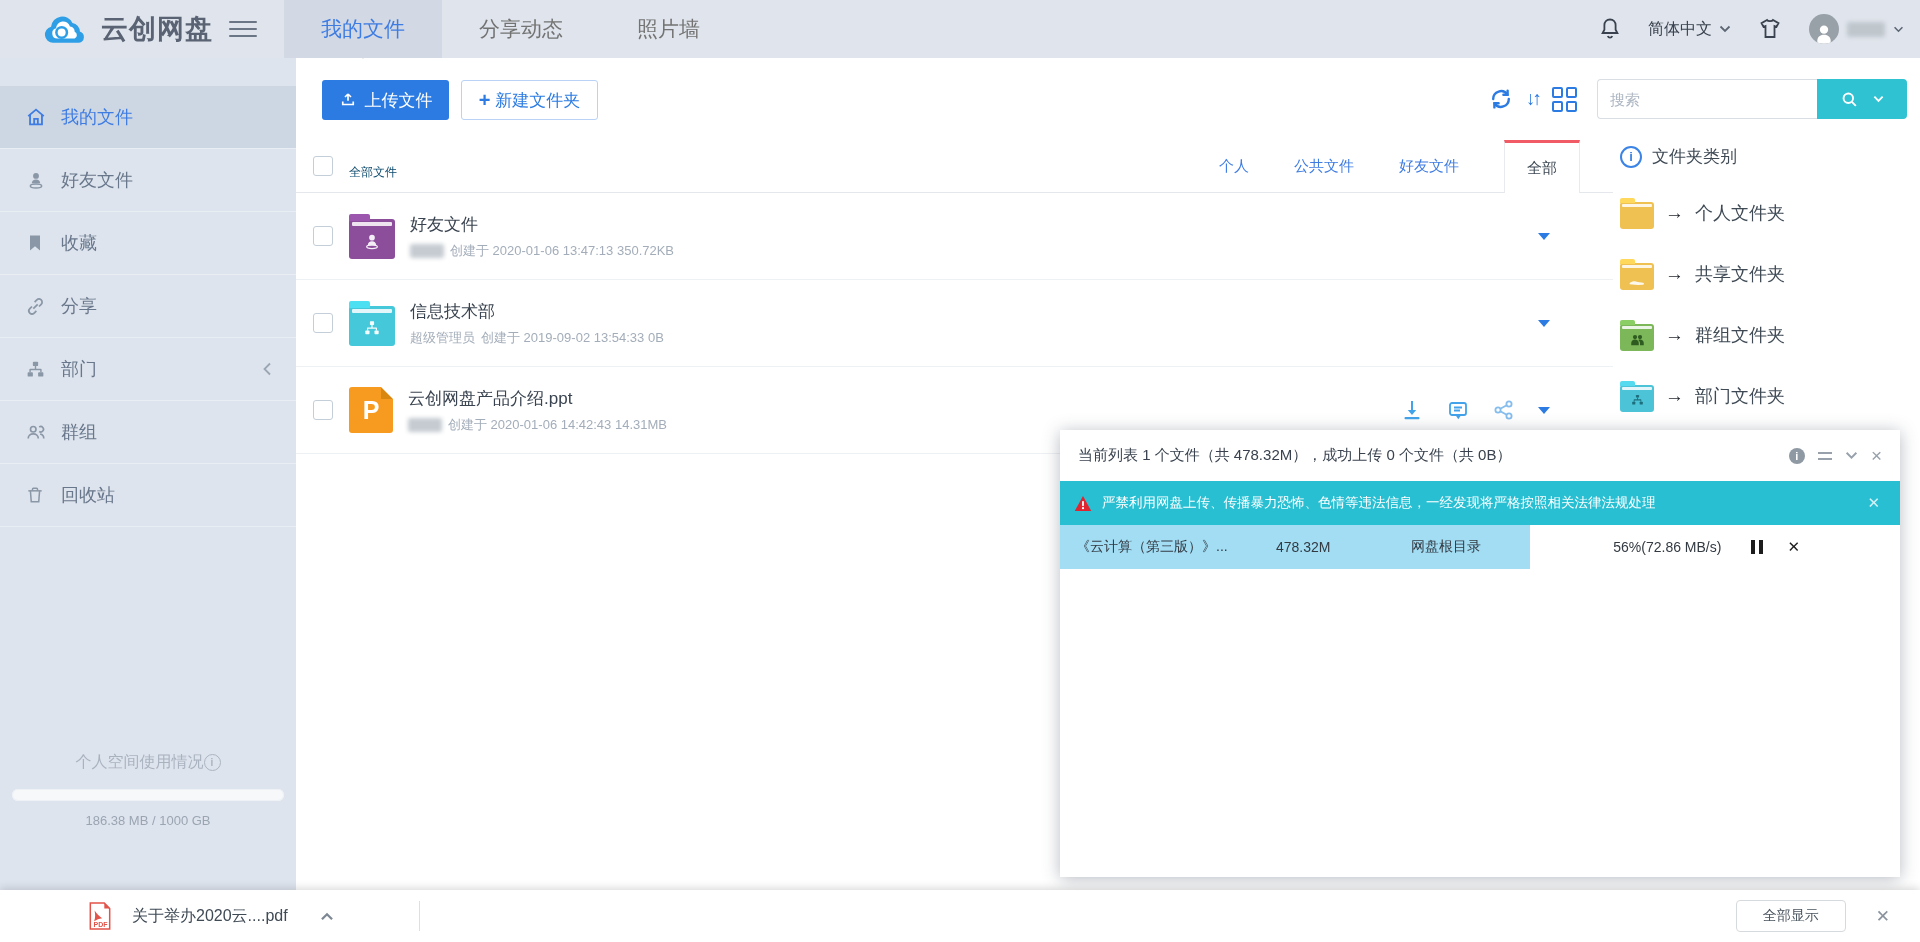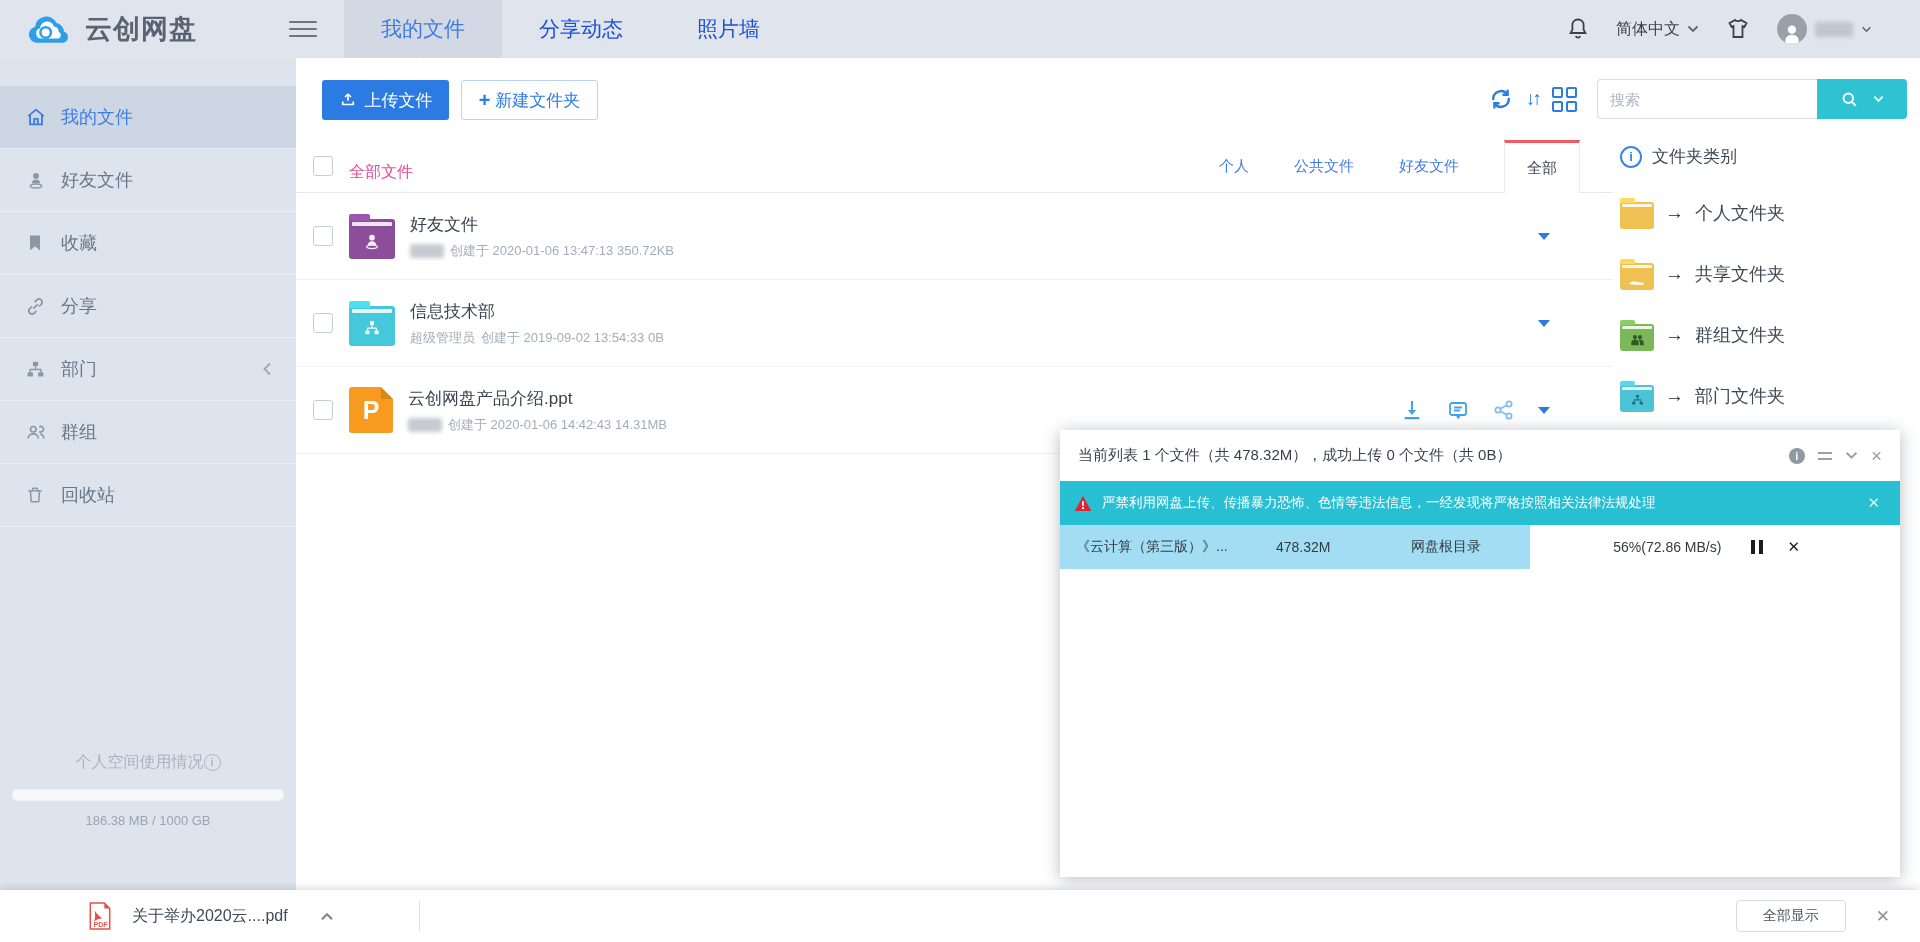--- a/index.html
+++ b/index.html
@@ -1,29 +1,29 @@
 <!DOCTYPE html>
 <html><head>
 <meta charset="utf-8">
 <style>
   html,body{margin:0;padding:0;}
   body{width:1920px;height:942px;font-family:"Liberation Sans","DejaVu Sans",sans-serif;background:#fff;}
   #app{position:relative;width:1920px;height:942px;overflow:hidden;background:#fff;}
 
   
   .header{position:absolute;left:0;top:0;right:0;height:58px;background:#e0e5ed;display:flex;align-items:stretch;z-index:10;}
-  .logo-area{width:344px;display:flex;align-items:center;padding-left:24px;box-sizing:border-box;justify-content:center;}
+  .logo-area{width:284px;display:flex;align-items:center;padding-left:40px;box-sizing:border-box;justify-content:center;}
   .logo-text{font-size:27px;font-weight:bold;color:#5a6373;letter-spacing:1px;margin-left:9px;}
   .hamburger{margin-left:auto;margin-right:27px;width:28px;cursor:pointer;}
   .hamburger span{display:block;height:2px;background:#6a7585;margin:5px 0;border-radius:1px;}
   .nav-tabs{display:flex;}
-  .nav-tab{height:58px;display:flex;align-items:center;padding:0 37px;font-size:21px;color:#1d4ed8;cursor:pointer;position:relative;}
+  .nav-tab{height:58px;display:flex;align-items:center;padding:0 37px;font-size:21px;color:#737373;cursor:pointer;position:relative;}
   .nav-tab.active{background:#d2d9e5;color:#3f7ce2;}
   .nav-tab.active::after{content:'';position:absolute;left:50%;bottom:-10px;margin-left:-9px;border:9px solid transparent;border-top:10px solid #d2d9e5;}
-  .header-right{margin-left:auto;display:flex;align-items:center;gap:26px;padding-right:48px;font-family:Liberation Serif, serif;}
+  .header-right{margin-left:auto;display:flex;align-items:center;gap:26px;padding-right:16px;font-family:Liberation Serif, serif;}
   .lang{display:flex;align-items:center;gap:7px;font-size:16px;color:#39424e;cursor:pointer;}
   .user{display:flex;align-items:center;gap:8px;cursor:pointer;}
   .avatar{width:30px;height:30px;border-radius:50%;background:#98a0a8;display:flex;align-items:flex-end;justify-content:center;overflow:hidden;}
   .blur-chip{display:inline-block;width:38px;height:15px;background:#bfc6cc;border-radius:2px;filter:blur(2px);}
   .icon-btn{display:flex;align-items:center;cursor:pointer;}
 
   
   .sidebar{position:absolute;left:0;top:58px;bottom:52px;width:296px;background:#dee4ee;box-sizing:border-box;}
   .side-items{margin-top:28px;}
   .side-item{height:62px;display:flex;align-items:center;padding:0 24px 0 25px;border-bottom:1px solid #e9eef5;color:#68778b;font-size:18px;cursor:pointer;position:relative;}
@@ -48,21 +48,21 @@
   .sort-glyph{font-size:19px;font-weight:700;color:#2b7be2;letter-spacing:-3px;}
   .grid-icon{display:grid;grid-template-columns:11px 11px;gap:3px;}
   .grid-icon span{height:11px;border:2.2px solid #2b7be2;border-radius:2px;box-sizing:border-box;}
   .search-input{width:220px;height:40px;border:1px solid #d9dee5;border-right:none;border-radius:4px 0 0 4px;box-sizing:border-box;padding:0 12px;font-size:15px;color:#ec4899;outline:none;margin-left:7px;}
   .search-input::placeholder{color:#adb6c2;}
   .search-btn{width:90px;height:40px;background:#2fc2d2;border:none;border-radius:0 4px 4px 0;display:flex;align-items:center;justify-content:center;gap:14px;cursor:pointer;}
 
   .list-wrap{margin-right:307px;}
   .list-header{height:52px;position:relative;border-bottom:1px solid #e4e8ec;display:flex;align-items:center;padding-left:17px;}
   .checkbox{width:18px;height:18px;background:#fff;border:1px solid #c3ced9;border-radius:3px;cursor:pointer;flex:none;}
-  .list-header-label{margin-left:16px;font-size:16px;color:#ec4899;margin-top:12px;}
+  .list-header-label{margin-left:16px;font-size:12px;color:#0c4a6e;margin-top:12px;}
   .filter-tabs{position:absolute;right:33px;top:0;height:100%;display:flex;align-items:stretch;}
   .filter-link{display:flex;align-items:center;margin-left:45px;font-size:15px;color:#3f7ce2;cursor:pointer;}
   .filter-active{display:flex;align-items:center;margin-left:45px;padding:0 22px;font-size:15px;color:#3f4a55;background:#fff;border-left:1px solid #e8eaed;border-right:1px solid #e8eaed;border-top:3px solid #f15b65;margin-bottom:-1px;box-sizing:border-box;cursor:pointer;}
 
   .file-row{height:86px;border-bottom:1px solid #eef1f4;display:flex;align-items:center;padding-left:17px;position:relative;}
   .row-icon{margin-left:16px;flex:none;}
   .row-texts{margin-left:15px;}
   .row-name{font-size:17px;color:#3a4450;}
   .row-meta{margin-top:6px;font-size:13px;color:#a3adb9;display:flex;align-items:center;gap:6px;}
   .redact{display:inline-block;width:34px;height:14px;background:#c5cbd1;border-radius:2px;filter:blur(2px);}

